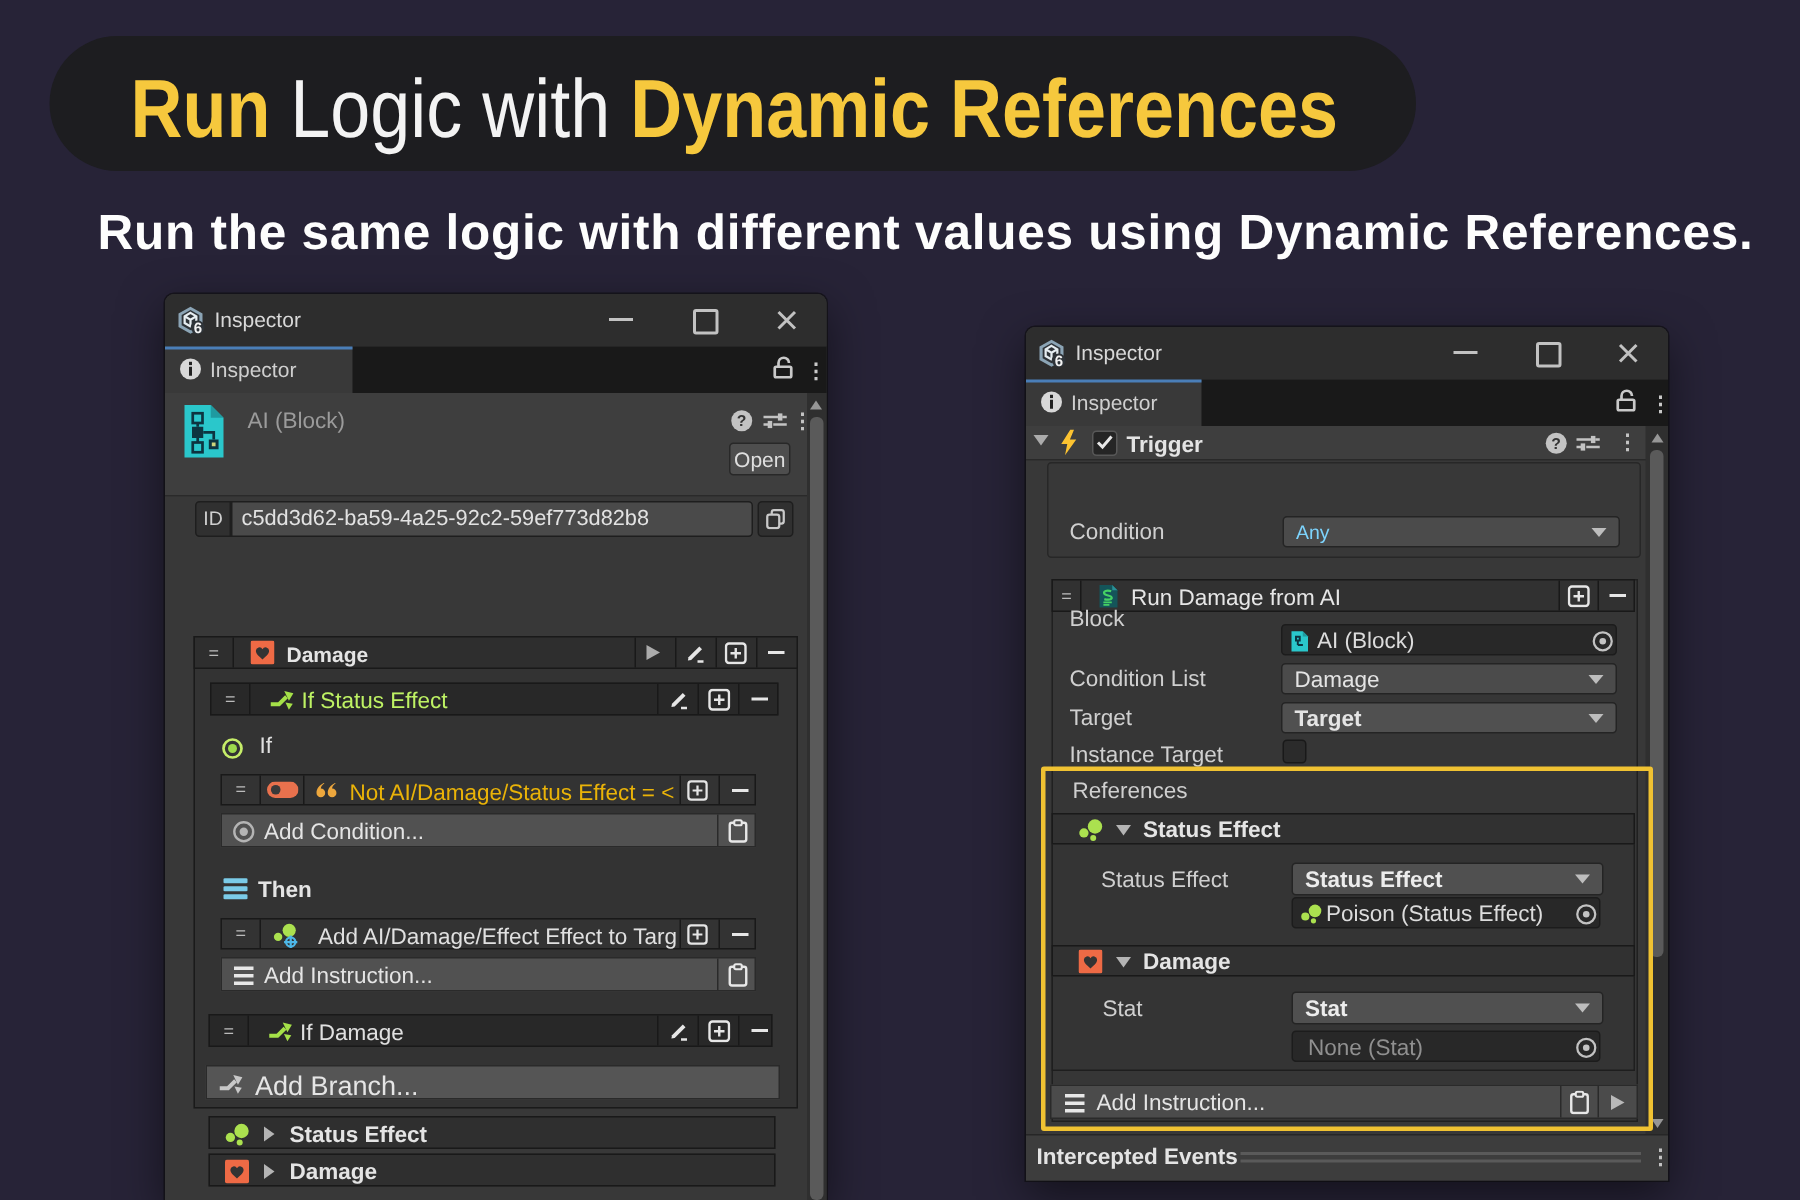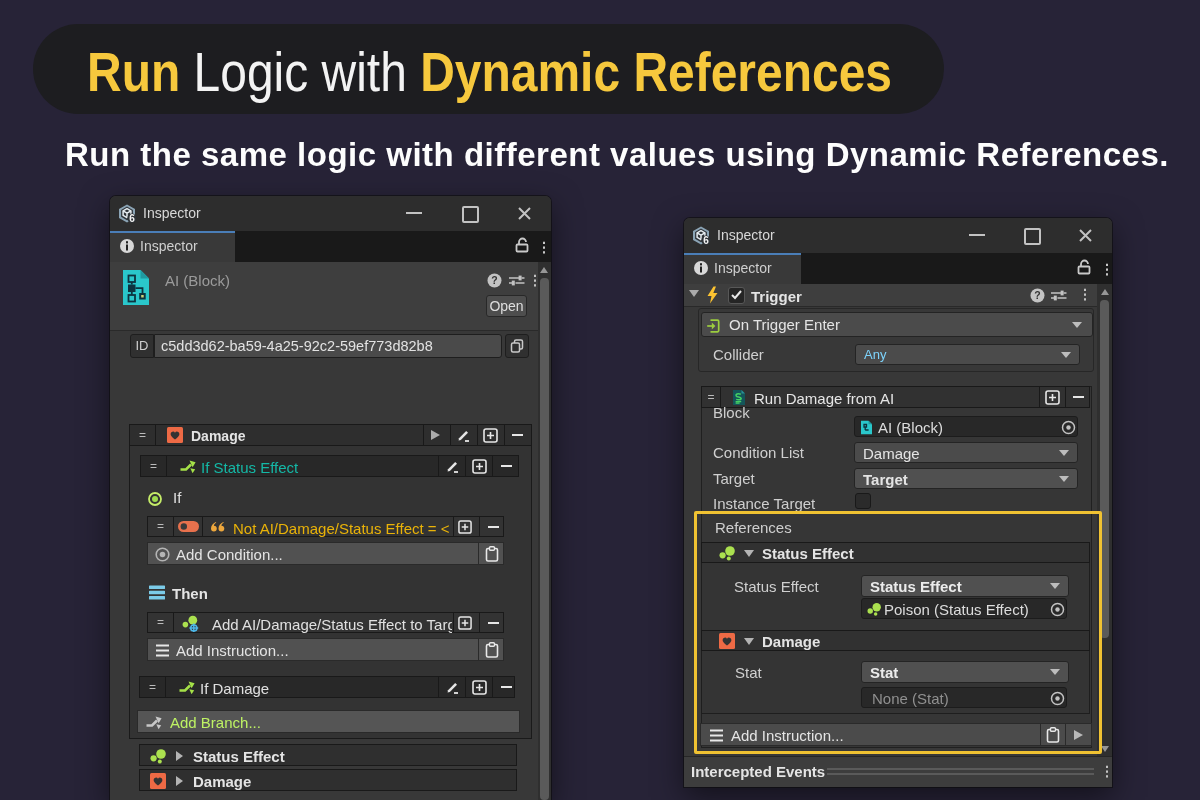--- a/index.html
+++ b/index.html
@@ -126,21 +126,21 @@
  <div class="abs" style="left:382px;top:9px;width:11px;height:2.4px;background:#e6e6e6;"></div>
 </div>
 
 <div class="rowhdr" style="left:30px;top:259px;width:379px;height:22px;background:#282828;">
  <div class="abs" style="left:0;top:0;width:25px;height:20px;border-right:1px solid #191919;color:#bbb;font-size:12px;text-align:center;line-height:20px;">=</div>
  <svg class="abs" style="left:39px;top:3px;" width="17" height="15" viewBox="0 0 17 15">
         <path d="M0.5 10.5 h5.5 l5 -5" stroke="#a5e148" stroke-width="2.6" fill="none"></path>
         <path d="M9.5 1.6 L15.6 3.2 L12.6 8.2 Z" fill="#a5e148"></path>
         <path d="M10.3 9.3 L15.2 10.2 L12.6 14.2 Z" fill="#a5e148"></path>
       </svg>
- <div class="abs lbl" style="left:60px;top:3px;color:#14b8a6;">If Status Effect</div>
+ <div class="abs lbl" style="left:60px;top:3px;color:#bef264;">If Status Effect</div>
  <div class="cellline" style="left:297px;"></div>
  <div class="cellline" style="left:324px;"></div>
  <div class="cellline" style="left:351px;"></div>
  <svg class="abs" style="left:304px;top:3px;" width="15" height="15" viewBox="0 0 15 15">
         <path d="M3 10.2 L10.2 3 L12 4.8 L4.8 12 L2.6 12.4 Z" fill="#e6e6e6"></path>
         <path d="M9 13 h4" stroke="#e6e6e6" stroke-width="1.8"></path>
       </svg>
  <svg class="abs" style="left:331px;top:3px;" width="15" height="15" viewBox="0 0 15 15">
         <rect x="1" y="1" width="13" height="13" rx="2" fill="none" stroke="#e6e6e6" stroke-width="1.6"></rect>
         <path d="M7.5 4 v7 M4 7.5 h7" stroke="#e6e6e6" stroke-width="1.6"></path>
@@ -194,21 +194,21 @@
 <div class="abs lblb" style="left:62px;top:389px;font-size:15px;">Then</div>
 
 <div class="rowhdr" style="left:37px;top:416px;width:357px;height:21px;background:#333333;">
  <div class="abs" style="left:0;top:0;width:25px;height:19px;border-right:1px solid #191919;color:#bbb;font-size:12px;text-align:center;line-height:19px;">=</div>
  <svg class="abs" style="left:34px;top:2px;" width="18" height="17" viewBox="0 0 18 17">
         <circle cx="10.8" cy="5.2" r="4.4" fill="#abe14f"></circle>
         <circle cx="3.4" cy="9.6" r="2.8" fill="#abe14f"></circle>
         <circle cx="11.8" cy="13" r="3.1" fill="none" stroke="#4db7e8" stroke-width="1.5"></circle>
         <path d="M11.8 8.6 v8.8 M7.4 13 h8.8" stroke="#4db7e8" stroke-width="1.5"></path>
       </svg>
- <div class="abs lbl" style="left:64px;top:2.5px;width:240px;overflow:hidden;color:#e0e0e0;">Add AI/Damage/Status Effect to Targ</div>
+ <div class="abs lbl" style="left:64px;top:2.5px;width:240px;overflow:hidden;color:#e0e0e0;">Add AI/Damage/Effect Effect to Targ</div>
  <div class="cellline" style="left:305px;"></div>
  <div class="cellline" style="left:331px;"></div>
  <svg class="abs" style="left:310px;top:3px;" width="14" height="14" viewBox="0 0 15 15">
         <rect x="1" y="1" width="13" height="13" rx="2" fill="none" stroke="#e6e6e6" stroke-width="1.6"></rect>
         <path d="M7.5 4 v7 M4 7.5 h7" stroke="#e6e6e6" stroke-width="1.6"></path>
       </svg>
  <div class="abs" style="left:340px;top:9px;width:11px;height:2.4px;background:#e6e6e6;"></div>
 </div>
 
 <div class="btnbar" style="left:37px;top:442px;width:357px;height:23px;background:#515151;">
@@ -244,21 +244,21 @@
       </svg>
  <div class="abs" style="left:361px;top:9px;width:11px;height:2.4px;background:#e6e6e6;"></div>
 </div>
 
 <div class="btnbar" style="left:27px;top:514px;width:383px;height:23px;background:#555555;">
  <svg class="abs" style="left:8px;top:4px;" width="17" height="15" viewBox="0 0 17 15">
         <path d="M0.5 10.5 h5.5 l5 -5" stroke="#c8c8c8" stroke-width="2.6" fill="none"></path>
         <path d="M9.5 1.6 L15.6 3.2 L12.6 8.2 Z" fill="#c8c8c8"></path>
         <path d="M10.3 9.3 L15.2 10.2 L12.6 14.2 Z" fill="#c8c8c8"></path>
       </svg>
- <div class="abs" style="left:32px;top:2.5px;font-size:15px;color:#bef264;">Add Branch...</div>
+ <div class="abs" style="left:32px;top:2.5px;font-size:18px;color:#e5e5e5;">Add Branch...</div>
 </div>
 
 <div class="rowhdr" style="left:29px;top:548px;width:378px;height:22px;background:#2f2f2f;">
  <svg class="abs" style="left:10px;top:3px;" width="17" height="16" viewBox="0 0 17 16">
         <circle cx="11" cy="6" r="4.8" fill="#abe14f"></circle>
         <circle cx="3.6" cy="10.3" r="3.1" fill="#abe14f"></circle>
         <circle cx="9.8" cy="13.6" r="2" fill="#abe14f"></circle>
       </svg>
  <div class="abs" style="left:36px;top:6px;width:0;height:0;border-top:5px solid transparent;border-bottom:5px solid transparent;border-left:7px solid #b4b4b4;"></div>
  <div class="abs lblb" style="left:53px;top:3px;font-size:15px;">Status Effect</div>
@@ -321,30 +321,21 @@
       <text x="4.2" y="11.3" font-size="10.5" font-weight="bold" fill="#333">?</text>
     </svg>
 <svg class="abs" style="left:366px;top:70px;" width="17" height="15" viewBox="0 0 17 15">
       <path d="M1 5 h10 M13.5 5 h3 M1 10 h3 M7.5 10 h9" stroke="#c3c3c3" stroke-width="1.6"></path>
       <rect x="10.6" y="2.6" width="3" height="4.8" fill="#c3c3c3"></rect>
       <rect x="3.8" y="7.6" width="3" height="4.8" fill="#c3c3c3"></rect>
     </svg>
 <div class="abs" style="left:394px;top:68px;color:#c3c3c3;font-size:14px;font-weight:bold;">⋮</div>
 
 <div class="abs" style="left:14px;top:90px;width:396px;height:64px;border:1px solid #272727;border-radius:3px;box-sizing:border-box;"></div>
-<div class="dd" style="left:17px;top:94px;width:392px;height:25px;background:#4b4b4b;">
- <svg class="abs" style="left:4px;top:6px;" width="14" height="14" viewBox="0 0 14 14">
-        <path d="M4.5 1.2 h7 a1.2 1.2 0 0 1 1.2 1.2 v9.2 a1.2 1.2 0 0 1 -1.2 1.2 h-7" fill="none" stroke="#9ccd3f" stroke-width="1.7"></path>
-        <path d="M1.2 7 h6" stroke="#9ccd3f" stroke-width="1.7"></path>
-        <path d="M5.8 3.4 L9.4 7 L5.8 10.6 Z" fill="#9ccd3f"></path>
-      </svg>
- <div class="abs" style="left:27px;top:3px;font-size:15px;color:#e4e4e4;">On Trigger Enter</div>
- <div class="ddcaret" style="right:10px;"></div>
-</div>
-<div class="lbl" style="left:29px;top:128px;">Collider</div>
+<div class="lbl" style="left:29px;top:128px;">Condition</div>
 <div class="dd" style="left:171px;top:126px;width:225px;height:21px;background:#4b4b4b;">
  <div class="abs" style="left:8px;top:1.5px;font-size:13px;color:#7dd3fc;">Any</div>
  <div class="ddcaret" style="right:8px;"></div>
 </div>
 
 <div class="abs" style="left:17px;top:168px;width:391px;height:362px;border:1px solid #202020;background:#363636;box-sizing:border-box;"></div>
 <div class="rowhdr" style="left:17px;top:168px;width:389px;height:22px;background:#313131;">
  <div class="abs" style="left:0;top:0;width:18px;height:20px;border-right:1px solid #191919;color:#bbb;font-size:12px;text-align:center;line-height:20px;">=</div>
  <svg class="abs" style="left:30px;top:2px;" width="14" height="17" viewBox="0 0 14 17">
         <path d="M1 1 h8.5 l3.5 3.5 v11.5 h-12 z" fill="#14555a"></path>

